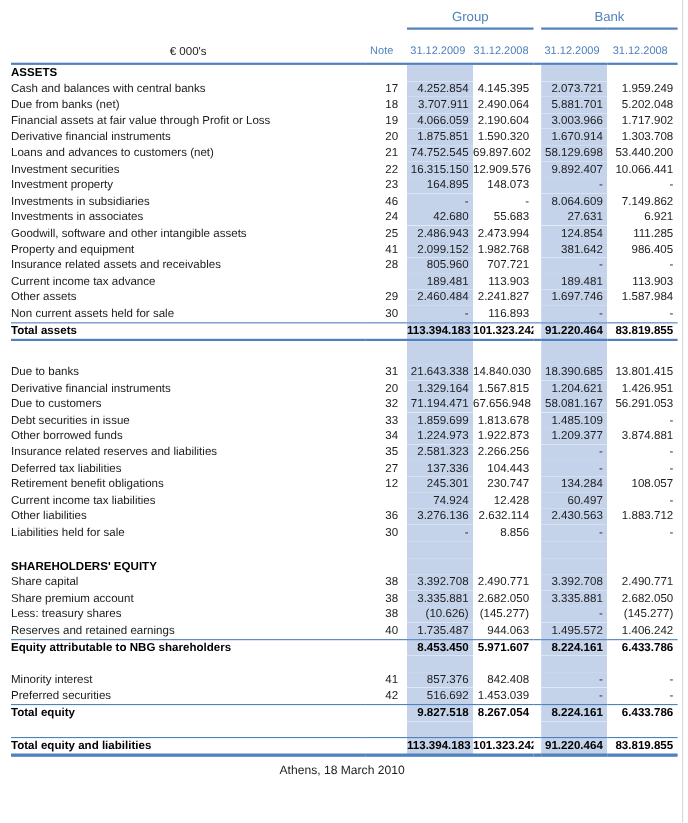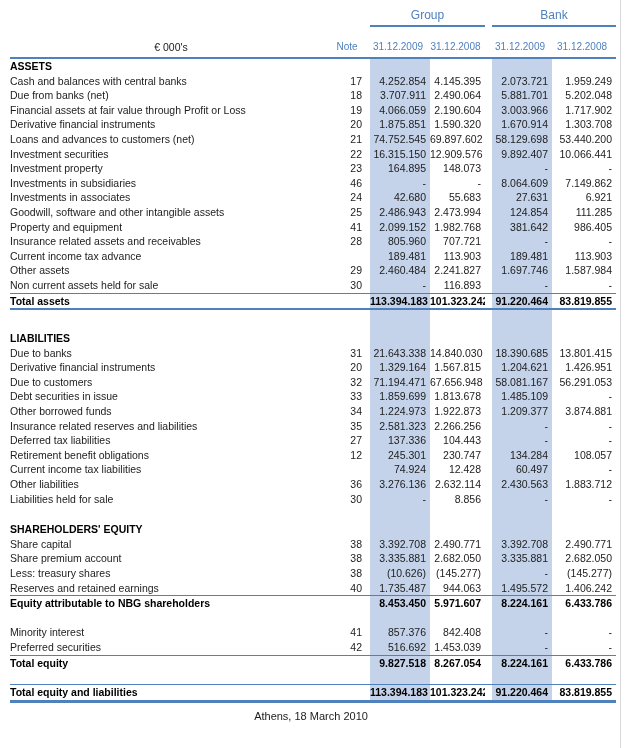--- a/index.html
+++ b/index.html
@@ -265,29 +265,20 @@
         </tr>
         <tr class="row-blank" style="height: 22px;">
           <td class="c-label"></td>
           <td class="c-note"></td>
           <td class="c-num band"></td>
           <td class="c-num"></td>
           <td class="c-gap"></td>
           <td class="c-num band"></td>
           <td class="c-num"></td>
         </tr>
-        <tr class="row-section">
-          <td class="c-label">LIABILITIES</td>
-          <td class="c-note"></td>
-          <td class="c-num band"></td>
-          <td class="c-num"></td>
-          <td class="c-gap"></td>
-          <td class="c-num band"></td>
-          <td class="c-num"></td>
-        </tr>
         <tr class="row-item">
           <td class="c-label">Due to banks</td>
           <td class="c-note">31</td>
           <td class="c-num band">21.643.338</td>
           <td class="c-num">14.840.030</td>
           <td class="c-gap"></td>
           <td class="c-num band">18.390.685</td>
           <td class="c-num">13.801.415</td>
         </tr>
         <tr class="row-item">

